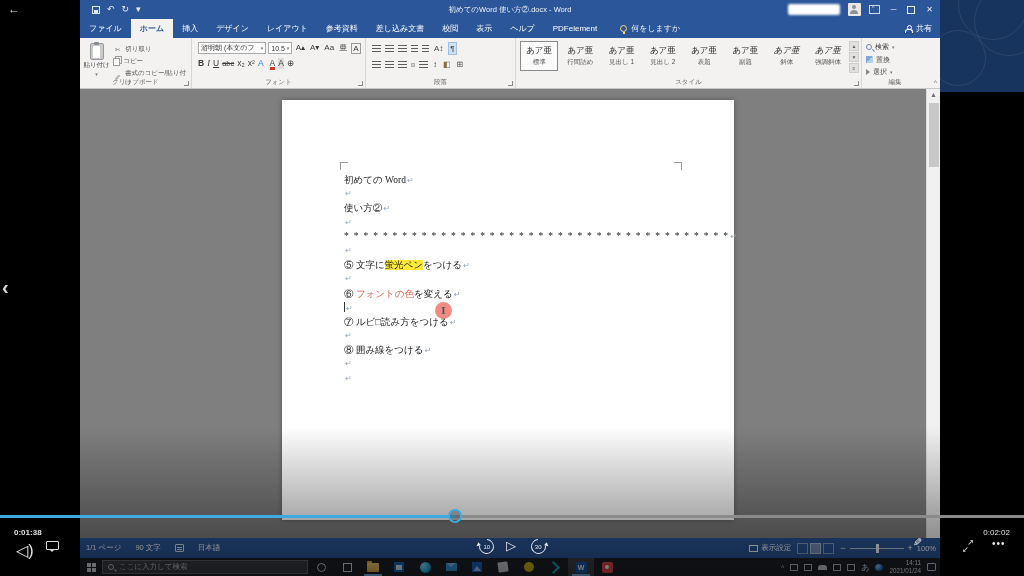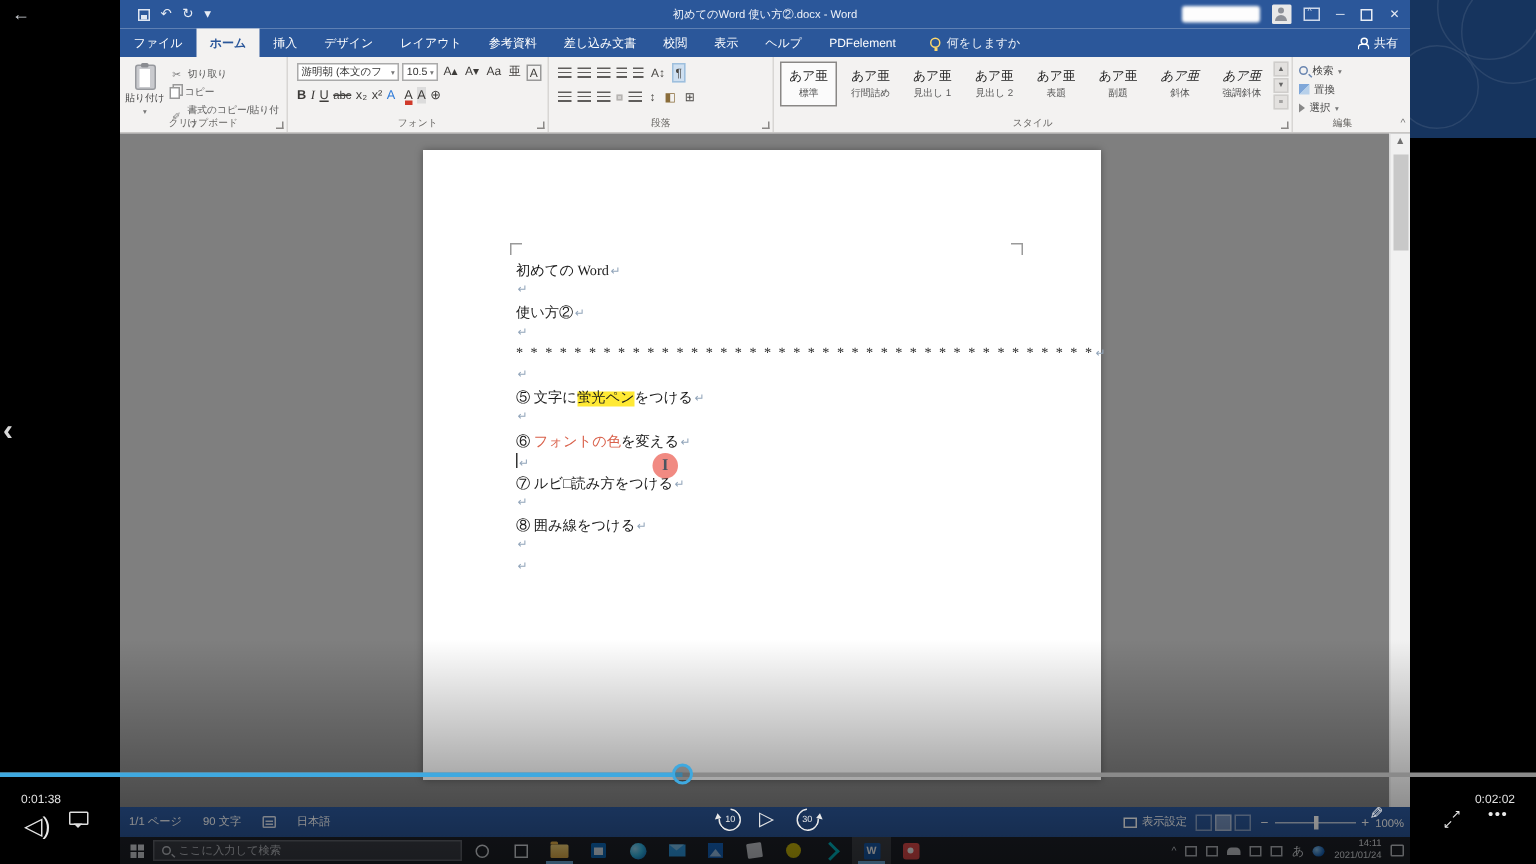--- a/index.html
+++ b/index.html
@@ -169,21 +169,21 @@
   
   .shade { position:absolute; inset:0; background:linear-gradient(to bottom, rgba(0,0,0,0) 74%, rgba(0,0,0,0.25) 86%, rgba(0,0,0,0.55) 100%); pointer-events:none; }
   .decor-corner { position:absolute; left:940px; top:0; width:84px; height:92px; background:#16345e; overflow:hidden; }
   .decor-corner i { position:absolute; border:1px solid rgba(255,255,255,0.09); border-radius:50%; }
   .back-btn { position:absolute; left:8px; top:2px; color:#cfd3d8; font-size:12px; }
   .prev-btn { position:absolute; left:2px; top:276px; color:rgba(255,255,255,0.85); font-size:20px; font-weight:bold; }
   .timeline { position:absolute; left:0; top:515px; width:1024px; height:3px; background:#8a8a8a; }
   .tl-progress { height:100%; background:#3fa9e0; }
   .tl-handle { position:absolute; top:-6px; width:14px; height:14px; border:2px solid #3fa9e0; border-radius:50%; background:rgba(50,50,50,0.35); }
   .ptime { position:absolute; color:#e2e2e2; font-size:8px; }
-  .ptime.l { left:14px; top:528px; }
+  .ptime.l { left:14px; top:528px;font-weight:bold; }
   .ptime.r { right:14px; top:528px; }
   .pctl { position:absolute; color:#e8e8e8; }
   .vol-ic { left:16px; top:541px; }
   .sub-ic { left:46px; top:541px; width:13px; height:9px; border:1px solid #dedede; border-radius:1px; }
   .sub-ic::after { content:""; position:absolute; left:2px; bottom:-3px; border-left:3px solid transparent; border-right:3px solid transparent; border-top:3px solid #dedede; }
   .skip { position:absolute; width:15px; height:15px; border:1.5px solid #e8e8e8; border-radius:50%; border-top-color:transparent; font-size:6px; color:#e8e8e8; text-align:center; line-height:14px; }
   .skip::after { content:""; position:absolute; top:-2.5px; width:0; height:0; border-top:2.5px solid transparent; border-bottom:2.5px solid transparent; }
   .skip.back { left:479px; top:539px; transform:rotate(-40deg); }
   .skip.back::after { left:-1px; border-right:4px solid #e8e8e8; }
   .skip.back b { display:block; transform:rotate(40deg); font-weight:normal; font-size:6px; }

